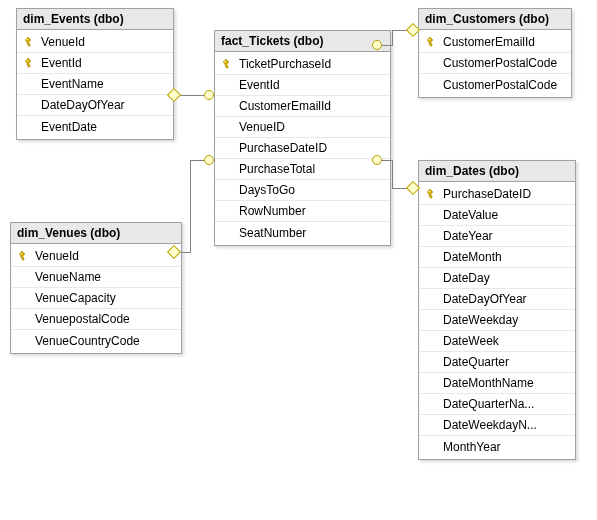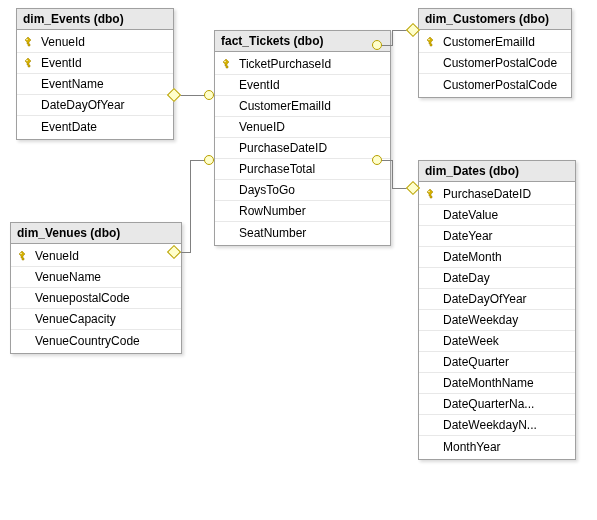--- a/index.html
+++ b/index.html
@@ -195,25 +195,25 @@
           </span>
         </span>
         <span class="col-name">VenueId</span>
       </div>
       <div class="row">
         <span class="key-col"></span>
         <span class="col-name">VenueName</span>
       </div>
       <div class="row">
         <span class="key-col"></span>
+        <span class="col-name">VenueCapacity</span>
+      </div>
+      <div class="row">
+        <span class="key-col"></span>
         <span class="col-name">VenuepostalCode</span>
-      </div>
-      <div class="row">
-        <span class="key-col"></span>
-        <span class="col-name">VenueCapacity</span>
       </div>
       <div class="row">
         <span class="key-col"></span>
         <span class="col-name">VenueCountryCode</span>
       </div>
     </div>
 </div>
 
 <div class="table" style="left:418px; top:160px; width:158px;">
   <div class="table-header">dim_Dates (dbo)</div>

